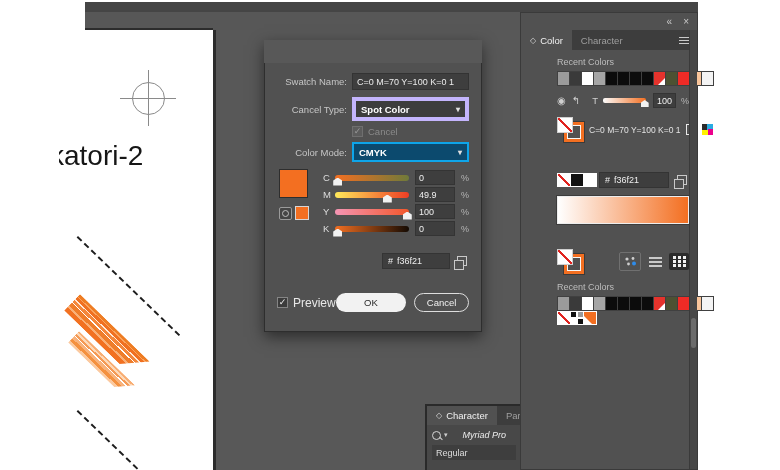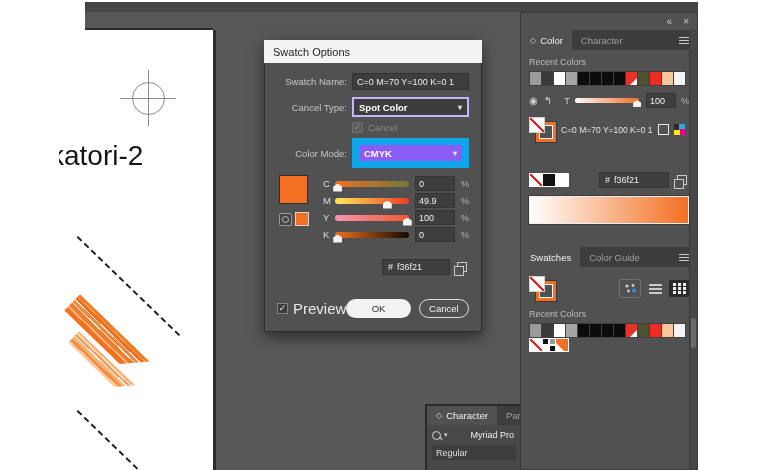--- a/index.html
+++ b/index.html
@@ -30,23 +30,23 @@
     background:repeating-linear-gradient(to bottom,#f8ad72 0 2px,#fdd9b8 2px 4px,#f59a55 4px 6px,#ffffff 6px 7px,#f8b27c 7px 10px,#f4913f 10px 13px,#fbc99f 13px 16px);
     clip-path:polygon(0 0,100% 0,calc(100% - 14px) 100%,0 100%);}
 
   
   .dialog{position:absolute;left:264px;top:40px;width:218px;height:292px;box-shadow:0 5px 14px rgba(0,0,0,.5);z-index:20;}
   .dlg-title{height:23px;background:#f3f3f3;display:flex;align-items:center;padding:0 9px;font-size:11px;color:#1e1e1e;box-sizing:border-box;}
   .dlg-body{position:absolute;top:23px;left:0;right:0;bottom:0;background:#515151;border:1px solid #2e2e2e;border-top:none;box-sizing:border-box;padding:10px 12px 0 12px;}
   .row{display:flex;align-items:center;margin-bottom:7px;}
   .row label{width:70px;text-align:right;margin-right:5px;font-size:9.5px;color:#c6c6c6;flex:none;}
   .txt-input{flex:1;height:15px;background:#3e3e3e;border:1px solid #333;color:#ececec;font-size:9px;display:flex;align-items:center;padding:0 4px;}
-  .select{flex:1;height:16px;background:#8b5cf6;border:7px solid #0ea5e9;display:flex;align-items:center;padding:0 5px;font-size:9.5px;color:#ffffff;font-weight:bold;}
+  .select{flex:1;height:16px;background:#0c4a6e;border:2px solid #0ea5e9;display:flex;align-items:center;padding:0 5px;font-size:9.5px;color:#ffffff;font-weight:bold;}
   .select .chev{margin-left:auto;font-style:normal;color:#e0e0e0;font-size:8px;}
-  .select.focus{border:2px solid #c4b5fd;background:#3d3d3d;}
+  .select.focus{border:4px solid #c4b5fd;background:#3d3d3d;}
   .global-row{margin-left:75px;margin-top:-2px;margin-bottom:5px;}
   .cb{width:11px;height:11px;background:#3c3c3c;border:1px solid #858585;display:inline-flex;align-items:center;justify-content:center;flex:none;box-sizing:border-box;}
   .cb .check{color:#efefef;font-size:9px;font-style:normal;line-height:1;}
   .cb-dim{background:#5c5c5c;border-color:#6f6f6f;}
   .cb-dim .check{color:#9a9a9a;}
   .dim-label{font-size:9.5px;color:#8a8a8a;margin-left:5px;}
   .sliders{display:flex;margin-top:6px;}
   .swcol{width:44px;padding-left:2px;flex:none;}
   .bigswatch{width:27px;height:27px;border:1px solid #2e2e2e;}
   .spotrow{display:flex;align-items:center;gap:3px;margin-top:8px;}
@@ -62,35 +62,35 @@
   .track.y{background:linear-gradient(to right,#f595b4,#f2572b);}
   .track.k{background:linear-gradient(to right,#f36f21,#140a02);}
   .ch-thumb,.tint-thumb{position:absolute;top:3px;width:9px;height:8px;background:#f2f2f2;clip-path:polygon(50% 0,100% 38%,100% 100%,0 100%,0 38%);transform:translateX(-4px);}
   .chval{width:32px;height:13px;background:#3e3e3e;border:1px solid #343434;color:#f0f0f0;font-size:9px;display:flex;align-items:center;padding:0 3px;flex:none;}
   .chunit{width:14px;font-size:9px;color:#b5b5b5;text-align:right;flex:none;}
   .hexrow{display:flex;justify-content:flex-end;align-items:center;margin-top:16px;gap:7px;padding-right:2px;}
   .hexbox{width:56px;height:14px;background:#3e3e3e;border:1px solid #343434;color:#ededed;font-size:9px;display:flex;align-items:center;gap:4px;padding:0 5px;}
   .copyicon{width:8px;height:8px;border:1px solid #c9c9c9;position:relative;display:inline-block;}
   .copyicon::after{content:'';position:absolute;left:-4px;top:3px;width:8px;height:8px;border:1px solid #c9c9c9;background:#515151;}
   .btnrow{display:flex;align-items:center;margin-top:24px;}
-  .prev-label{font-size:15px;color:#e8e8e8;margin-left:5px;}
+  .prev-label{font-size:12px;color:#e8e8e8;margin-left:5px;}
   .btn{height:19px;border-radius:10px;font-size:9.5px;font-family:inherit;display:flex;align-items:center;justify-content:center;box-sizing:border-box;cursor:default;}
   .btn.ok{width:72px;background:#f2f2f2;color:#2b2b2b;border:none;margin-left:auto;}
   .btn.cancel{width:56px;background:transparent;color:#f0f0f0;border:1px solid #dedede;margin-left:8px;}
 
   
   .panel-group{position:absolute;left:520px;top:12px;width:178px;height:458px;background:#515151;border:1px solid #3a3a3a;box-sizing:border-box;z-index:10;}
   .pg-header{height:17px;display:flex;justify-content:flex-end;align-items:center;gap:11px;padding:0 8px;}
   .pg-header .wicon{color:#c9c9c9;font-size:10px;line-height:1;}
   .tabbar{height:20px;background:#3d3d3d;display:flex;align-items:stretch;}
   .tab{display:flex;align-items:center;padding:0 9px;font-size:9.5px;color:#9f9f9f;}
   .tab.active{background:#515151;color:#f1f1f1;}
   .tab .cycle{font-size:8px;margin-right:4px;color:#cfcfcf;font-style:normal;}
   .menu-icon{margin-left:auto;margin-right:7px;align-self:center;width:11px;height:7px;background:repeating-linear-gradient(to bottom,#c9c9c9 0 1px,transparent 1px 3px);}
-  .pg-content{padding:5px 8px 16px 8px;position:relative;}
+  .pg-content{padding:5px 8px 16px 8px;position:relative;margin-left:28px;}
   .small-label{font-size:9px;color:#bdbdbd;margin:2px 0 4px 0;}
   .swrow{display:flex;gap:1px;background:#404040;padding:1px;width:max-content;}
   .sw{width:11px;height:13px;position:relative;display:inline-block;}
   .swmark{position:absolute;right:0;bottom:0;width:0;height:0;border-style:solid;border-width:0 0 7px 7px;border-color:transparent transparent #ffffff transparent;}
   .tintrow{display:flex;align-items:center;margin-top:7px;}
   .icon-btn{color:#cfcfcf;font-size:10px;line-height:1;margin-right:6px;font-style:normal;}
   .tlabel{font-size:9.5px;color:#cfcfcf;margin:0 5px 0 6px;}
   .tinttrack{width:70px;height:5px;background:linear-gradient(to right,#fbfbfb,#f36f21);border-radius:2px;position:relative;margin-right:7px;}
   .tint-thumb{top:2px;width:8px;height:7px;}
   .tintval{width:24px;height:13px;background:#3e3e3e;border:1px solid #343434;color:#f0f0f0;font-size:9px;display:flex;align-items:center;padding:0 3px;}
@@ -122,21 +122,21 @@
   .scrollbar{position:absolute;right:0;top:17px;bottom:0;width:7px;background:#474747;border-left:1px solid #3a3a3a;}
   .scroll-thumb{position:absolute;left:1px;right:1px;top:288px;height:30px;background:#6b6b6b;border-radius:3px;}
 
   
   .char-panel{position:absolute;left:425px;top:404px;width:96px;height:66px;background:#484848;border-top:2px solid #2a2a2a;border-left:2px solid #2a2a2a;overflow:hidden;z-index:5;box-sizing:border-box;}
   .char-panel .tabbar{height:19px;}
   .fontrow{display:flex;align-items:center;gap:3px;padding:5px 5px 0 5px;}
   .search-icon{width:7px;height:7px;border:1px solid #d5d5d5;border-radius:50%;position:relative;flex:none;}
   .search-icon::after{content:'';position:absolute;left:6px;top:6px;width:4px;height:1px;background:#d5d5d5;transform:rotate(45deg);}
   .mini-chev{color:#cfcfcf;font-size:7px;font-style:normal;}
-  .fontname{font-size:9px;color:#ededed;margin-left:20px;}
+  .fontname{font-size:9px;color:#ededed;margin-left:12px;font-style:italic;}
   .stylerow{margin:5px 5px 0 5px;background:#3e3e3e;height:15px;display:flex;align-items:center;padding:0 4px;font-size:9px;color:#dedede;}
 </style>
 </head>
 <body>
 
 <div class="stage">
 
   <div class="band-dark"></div>
   <div class="band"></div>
   <div class="ab-topline"></div>
@@ -167,23 +167,20 @@
       <span class="search-icon"></span>
       <i class="mini-chev">▾</i>
       <span class="fontname">Myriad Pro</span>
     </div>
     <div class="stylerow">
         <span>Regular</span>
       </div>
   </div>
 
   <div class="dialog">
-    <div class="dlg-title">
-      <span>Swatch Options</span>
-    </div>
     <div class="dlg-body">
       <div class="row">
         <label>Swatch Name:</label>
         <div class="txt-input">
             <span>C=0 M=70 Y=100 K=0 1</span>
           </div>
       </div>
       <div class="row">
         <label>Cancel Type:</label>
         <div class="select focus">
@@ -327,29 +324,20 @@
         </div>
         <div class="hexbox2">
           <span>#</span>
           <span>f36f21</span>
         </div>
         <span class="copyicon"></span>
       </div>
       <div class="ramp"></div>
     </div>
 
-    <div class="tabbar" style="margin-top:7px">
-      <div class="tab active">
-          <span>Swatches</span>
-        </div>
-      <div class="tab">
-          <span>Color Guide</span>
-        </div>
-      <span class="menu-icon"></span>
-    </div>
     <div class="pg-content">
       <div class="proxyrow" style="margin-top:4px">
         <div class="proxy">
           <span class="stroke-sq"></span>
           <span class="fill-sq"></span>
         </div>
         <div class="viewbtns">
           <span class="vbtn framed">
             <svg width="13" height="11" viewBox="0 0 13 11">
                 <circle cx="3" cy="3" r="1.6" fill="#cfcfcf"></circle>

